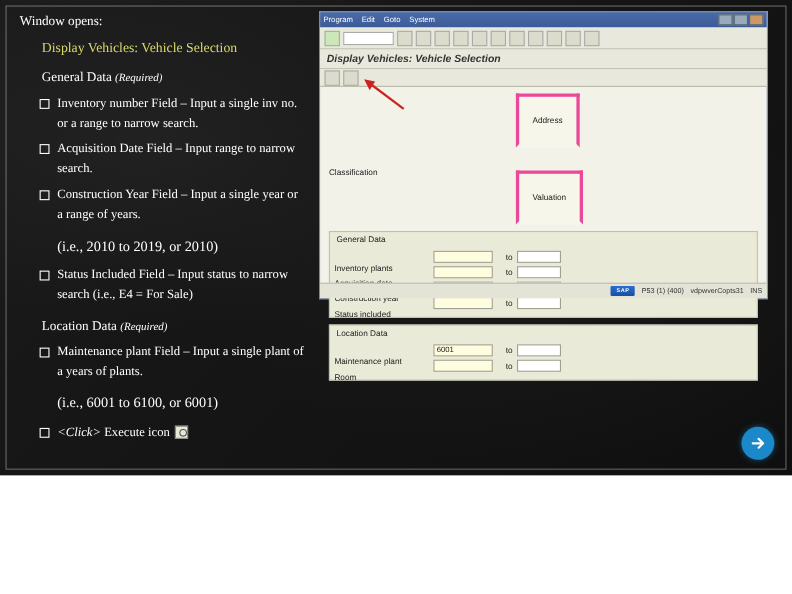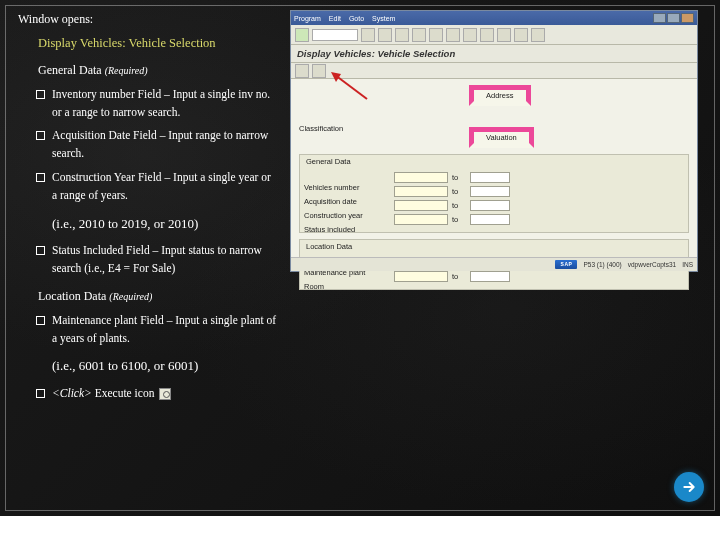--- a/index.html
+++ b/index.html
@@ -1,18 +1,18 @@
 <!DOCTYPE html>
 <html><head>
 <meta charset="utf-8">
 <style>
   * { box-sizing: border-box; margin: 0; padding: 0; }
   html, body { width: 720px; height: 540px; overflow: hidden; font-family: Georgia, 'Times New Roman', serif; }
   .slide {
-    width: 720px; height: 516px;
+    width: 720px; height: 432px;
     background: #1a1a1a;
     background-image:
       radial-gradient(ellipse at 20% 30%, rgba(60,60,60,0.25) 0%, transparent 40%),
       radial-gradient(ellipse at 70% 60%, rgba(50,50,50,0.2) 0%, transparent 45%),
       linear-gradient(135deg, #1b1b1b 0%, #0f0f0f 100%);
     position: relative;
     color: #fff;
   }
   .slide::before {
     content: ""; position: absolute; inset: 5px;
@@ -77,39 +77,39 @@
   }
   .sap-toolbar2 {
     height: 16px; background: #e8e8dd; border-bottom: 1px solid #b8b8a8;
     display: flex; align-items: center; gap: 3px; padding: 0 4px;
   }
   .sap-body { padding: 4px 8px; position: relative; }
   .red-arrow {
     position: absolute; left: 38px; top: -8px; width: 40px; height: 30px;
   }
   .tabrow { display: flex; gap: 0; margin: 2px 0 6px 170px; }
-  .tab { padding: 1px 12px; font-size: 7.5px; border: 5px solid #ec4899; background: #e8e8d8; }
+  .tab { padding: 17px 12px; font-size: 7.5px; border: 3px solid #ec4899; background: #e8e8d8; }
   .tab.active { background: #f6f6ea; border-bottom-color: #f6f6ea; }
   .group {
     border: 1px solid #c0c0b0; background: #eaead8; margin: 3px 0 6px 0;
     padding: 3px 4px 5px 4px;
   }
   .group-title {
     font-size: 7.5px; margin: -1px 0 3px 0; padding: 0 2px;
     background: #eaead8; display: inline-block; position: relative; top: -1px;
   }
   .row { display: flex; align-items: center; height: 13px; gap: 4px; font-size: 7.5px; margin: 1px 0;}
   .lbl { width: 86px; margin-top: 20px; }
   .inp {
     width: 54px; height: 11px; border: 1px solid #a0a090;
     background: #fffde0;
   }
   .inp2 { width: 40px; background: #fff; }
   .val { font-size: 7px; padding-left: 2px; line-height: 10px; }
-  .toword { width: 14px; text-align: left; }
+  .toword { width: 14px; text-align: right; }
   .sap-status {
     position: absolute; left: 0; right: 0; bottom: 0; height: 14px;
     background: #e4e4d6; border-top: 1px solid #bbb;
     display: flex; align-items: center; justify-content: flex-end;
     gap: 6px; padding: 0 4px; font-size: 6.5px; color: #333;
   }
   .sap-logo { width: 22px; height: 9px; background: linear-gradient(#2a6ed0,#1a4ea0); font-size:5px; color:#fff; text-align:center; line-height:9px; font-weight:bold; letter-spacing:0.5px; border-radius:1px;}
   .next-btn {
     position: absolute; right: 16px; bottom: 14px;
     width: 30px; height: 30px; border-radius: 50%;
@@ -207,21 +207,21 @@
       <div class="row">
         <span class="lbl">Classification</span>
       </div>
       <div class="tabrow">
         <div class="tab active">Valuation</div>
       </div>
 
       <div class="group">
         <div class="group-title">General Data</div>
         <div class="row">
-          <span class="lbl">Vehicles number</span>
+          <span class="lbl">Inventory plants</span>
           <div class="inp"></div>
           <span class="toword">to</span>
           <div class="inp inp2"></div>
         </div>
         <div class="row">
           <span class="lbl">Acquisition date</span>
           <div class="inp"></div>
           <span class="toword">to</span>
           <div class="inp inp2"></div>
         </div>

